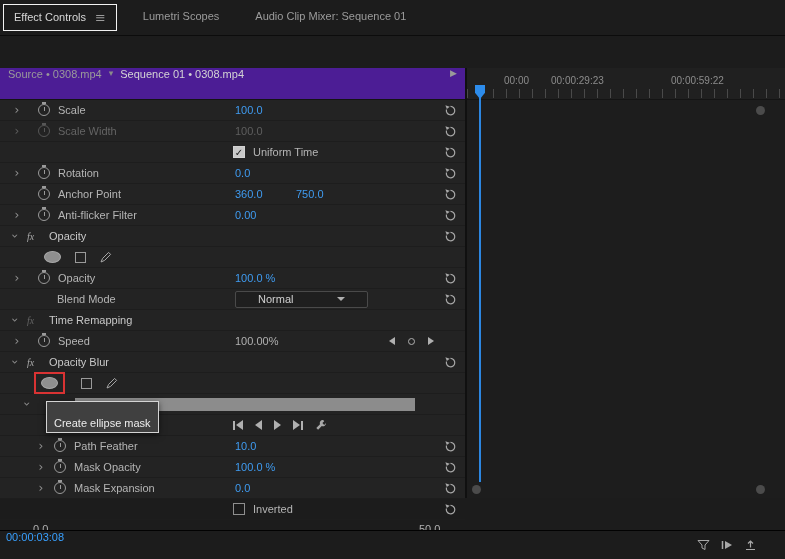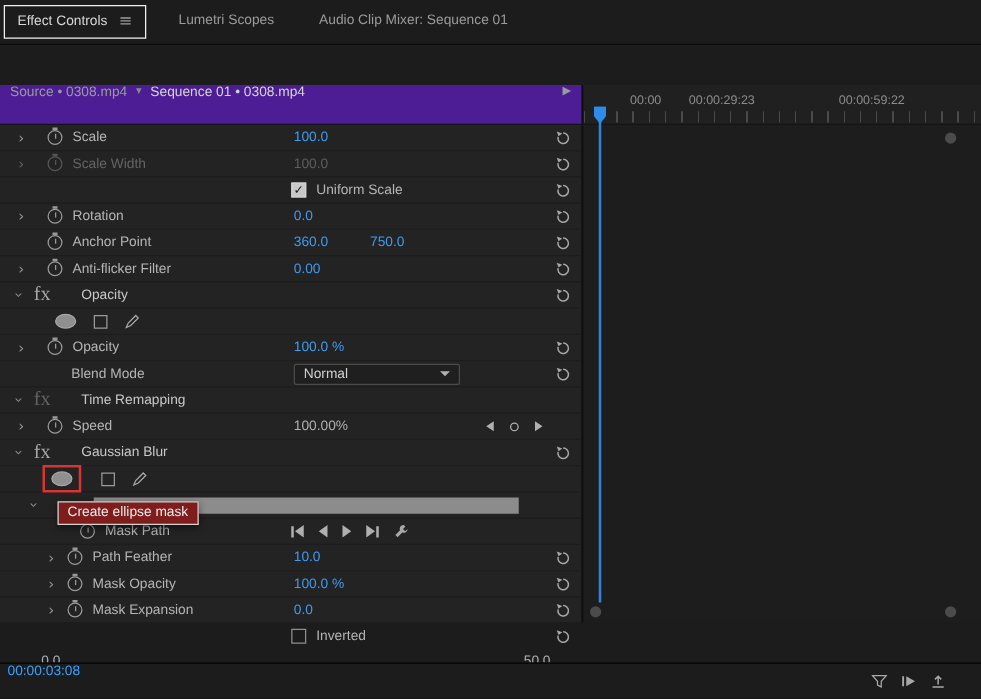--- a/index.html
+++ b/index.html
@@ -32,22 +32,22 @@
   
   .rows { flex:1; position:relative; }
   .row { height:21px; display:flex; align-items:center; position:relative;
          border-bottom:1px solid #1d1d1d; }
   .tw { width:14px; flex:none; text-align:center; color:#8f8f8f; font-size:12px; line-height:14px;
         cursor:pointer; }
   .tw.open { transform:rotate(90deg); }
   .lvl1 { padding-left:10px; } .lvl1 .tw { margin-right:14px; }
   .sec  { padding-left:8px; }  .sec .tw { margin-right:2px; }
   .lvl2 { padding-left:34px; } .lvl2 .tw { margin-right:6px; }
-  .fx { flex:none; width:16px; color:#a8a8a8; margin:0 22px 0 3px;
-        font-family:"Liberation Serif", serif; font-size:16px; }
+  .fx { flex:none; width:16px; font-style:italic; color:#a8a8a8; margin:0 6px 0 3px;
+        font-family:"Liberation Serif", serif; font-size:10px; }
   .fx.dimfx { color:#636363; }
   .lbl { color:#b5b5b5; white-space:nowrap; }
   .sec .lbl { color:#c8c8c8; }
   .dim .lbl { color:#646464; }
   .dim .tw { color:#5e5e5e; }
 
   .sw { width:12px; height:12px; border:1px solid #9a9a9a; border-radius:50%;
         margin-right:8px; position:relative; flex:none; cursor:pointer; }
   .sw::before { content:""; position:absolute; left:3px; top:-3px; width:4px; height:2px; background:#9a9a9a; }
   .sw::after  { content:""; position:absolute; left:5px; top:2px; width:1px; height:4px; background:#9a9a9a; }
@@ -86,33 +86,33 @@
            border-left:7px solid #b0b0b0; }
   .vbar { width:2px; height:9px; background:#b0b0b0; }
   .kfnav { position:absolute; left:389px; display:flex; align-items:center; gap:13px; }
   .kfnav .tri-l { border-top-width:4px; border-bottom-width:4px; border-right-width:6px; }
   .kfnav .tri-r { border-top-width:4px; border-bottom-width:4px; border-left-width:6px; }
   .kf-dot { width:7px; height:7px; border:1px solid #b0b0b0; border-radius:50%; }
 
   .blend { padding-left:57px; }
   .dropdown { position:absolute; left:235px; width:133px; height:17px; border:1px solid #4a4a4a;
               background:#1f1f1f; border-radius:2px; display:flex; align-items:center;
-              padding:0 7px; color:#d0d0d0; cursor:pointer; }
+              padding:0 22px; color:#d0d0d0; cursor:pointer; }
   .dd-arrow { margin-left:auto; width:0; height:0; border-left:4px solid transparent;
               border-right:4px solid transparent; border-top:4px solid #b0b0b0; }
 
   .sliderrow { border-bottom:none; }
   .smin { position:absolute; left:33px; top:3px; color:#b0b0b0; }
   .smax { position:absolute; left:419px; top:3px; color:#b0b0b0; }
   .strack { position:absolute; left:35px; width:405px; top:16px; height:2px; background:#4d4d4d; cursor:pointer; }
   .sthumb { position:absolute; left:125px; top:12px; width:8px; height:10px; background:#ababab;
             border-radius:2px; cursor:ew-resize; }
 
-  .tooltip { position:absolute; left:46px; top:301px; z-index:10; background:#7f1d1d;
-             border:1px solid #d4d4d4; color:#ececec; padding:2px 7px 3px; white-space:nowrap;
+  .tooltip { position:absolute; left:46px; top:301px; z-index:10; background:#404040;
+             border:1px solid #d4d4d4; color:#ececec; padding:15px 7px 3px; white-space:nowrap;
              box-shadow:0 2px 6px rgba(0,0,0,.55); }
 
   
   .ruler { height:32px; position:relative; background:#202020; border-bottom:1px solid #141414; }
   .ts { position:absolute; top:7px; color:#8c8c8c; font-size:10px; white-space:nowrap; }
   .t0 { left:14px;padding-left:23px; } .t1 { left:84px; } .t2 { left:204px; }
   .ticks { position:absolute; left:0; right:0; top:21px; height:9px;
            background:repeating-linear-gradient(to right, #4a4a4a 0 1px, transparent 1px 13px); }
   .ph-head { position:absolute; left:8px; top:17px; width:10px; height:14px; background:#2d8ceb;
              clip-path:polygon(0 0,100% 0,100% 55%,50% 100%,0 55%); z-index:5; cursor:grab; }
@@ -176,21 +176,21 @@
               <svg width="13" height="13" viewBox="0 0 13 13">
                 <path d="M6.5 2.4a4.2 4.2 0 1 1-4 3.1" fill="none" stroke="#a8a8a8" stroke-width="1.2"></path>
                 <path d="M1.4 1.2 L2.8 4.9 L5.8 2.7 Z" fill="#a8a8a8"></path>
               </svg>
             </span>
         </div>
 
         <div class="row">
           <span class="cbwrap">
             <span class="cb checked glyph">✓</span>
-            <span class="lbl">Uniform Scale</span>
+            <span class="lbl">Uniform Time</span>
           </span>
           <span class="reset">
               <svg width="13" height="13" viewBox="0 0 13 13">
                 <path d="M6.5 2.4a4.2 4.2 0 1 1-4 3.1" fill="none" stroke="#a8a8a8" stroke-width="1.2"></path>
                 <path d="M1.4 1.2 L2.8 4.9 L5.8 2.7 Z" fill="#a8a8a8"></path>
               </svg>
             </span>
         </div>
 
         <div class="row lvl1">
@@ -302,21 +302,21 @@
               </span>
             <span class="tbtn">
                 <span class="tri-r"></span>
               </span>
           </span>
         </div>
 
         <div class="row sec">
           <span class="tw open glyph">›</span>
           <span class="fx">fx</span>
-          <span class="lbl">Gaussian Blur</span>
+          <span class="lbl">Opacity Blur</span>
           <span class="reset">
               <svg width="13" height="13" viewBox="0 0 13 13">
                 <path d="M6.5 2.4a4.2 4.2 0 1 1-4 3.1" fill="none" stroke="#a8a8a8" stroke-width="1.2"></path>
                 <path d="M1.4 1.2 L2.8 4.9 L5.8 2.7 Z" fill="#a8a8a8"></path>
               </svg>
             </span>
         </div>
 
         <div class="row masktools gb">
           <span class="redbox">

